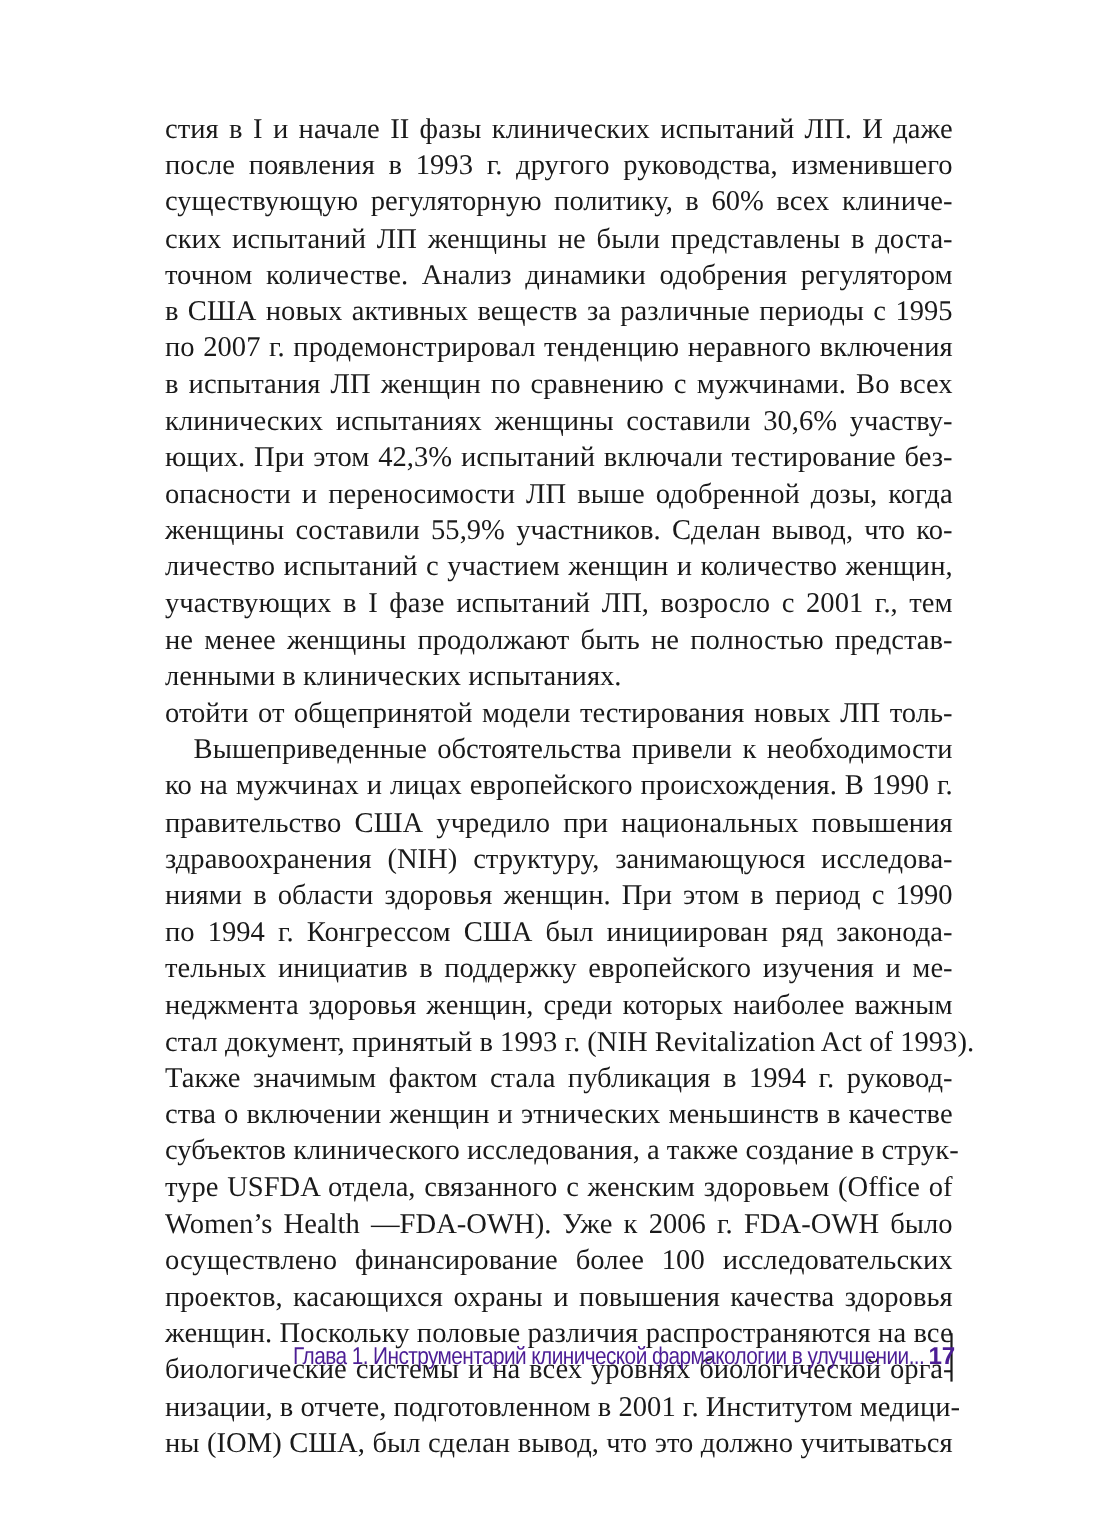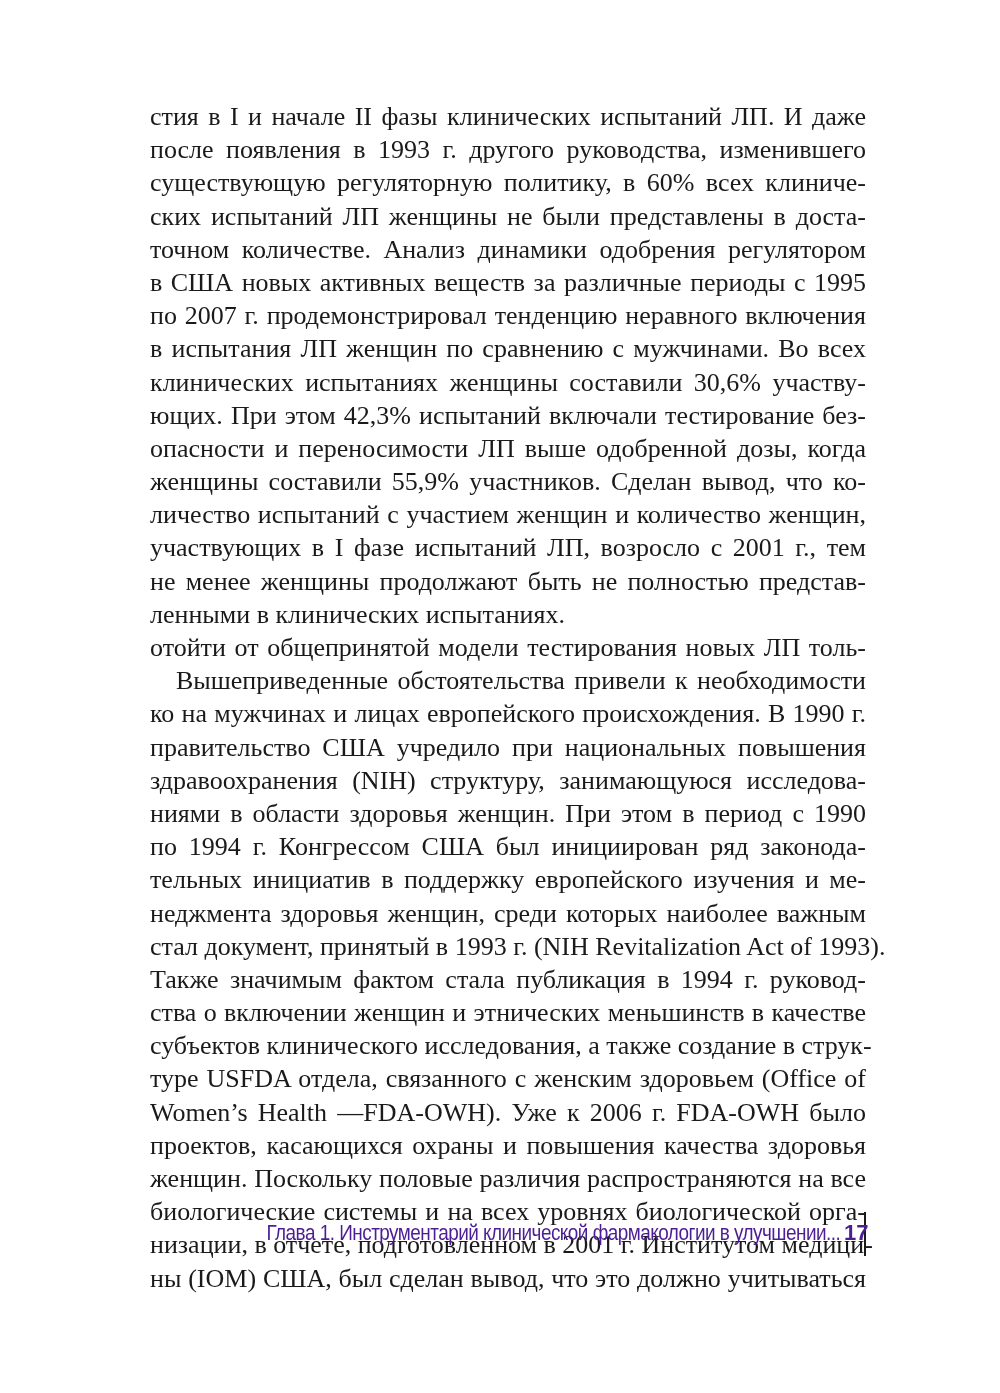--- a/index.html
+++ b/index.html
@@ -62,20 +62,21 @@
     <div class="line">ниями в области здоровья женщин. При этом в период с 1990</div>
     <div class="line">по 1994 г. Конгрессом США был инициирован ряд законода-</div>
     <div class="line">тельных инициатив в поддержку европейского изучения и ме-</div>
     <div class="line">неджмента здоровья женщин, среди которых наиболее важным</div>
     <div class="line">стал документ, принятый в 1993 г. (NIH Revitalization Act of 1993).</div>
     <div class="line">Также значимым фактом стала публикация в 1994 г. руковод-</div>
     <div class="line">ства о включении женщин и этнических меньшинств в качестве</div>
     <div class="line">субъектов клинического исследования, а также создание в струк-</div>
     <div class="line">туре USFDA отдела, связанного с женским здоровьем (Office of</div>
     <div class="line">Women’s Health —FDA-OWH). Уже к 2006 г. FDA-OWH было</div>
+    <div class="line">осуществлено финансирование более 100 исследовательских</div>
     <div class="line">проектов, касающихся охраны и повышения качества здоровья</div>
     <div class="line">женщин. Поскольку половые различия распространяются на все</div>
     <div class="line">биологические системы и на всех уровнях биологической орга-</div>
     <div class="line">низации, в отчете, подготовленном в 2001 г. Институтом медици-</div>
     <div class="line">ны (IOM) США, был сделан вывод, что это должно учитываться</div>
   </div>
 </div>
 
 <div class="footer">
   <span class="running-head">Глава 1. Инструментарий клинической фармакологии в улучшении...</span>

